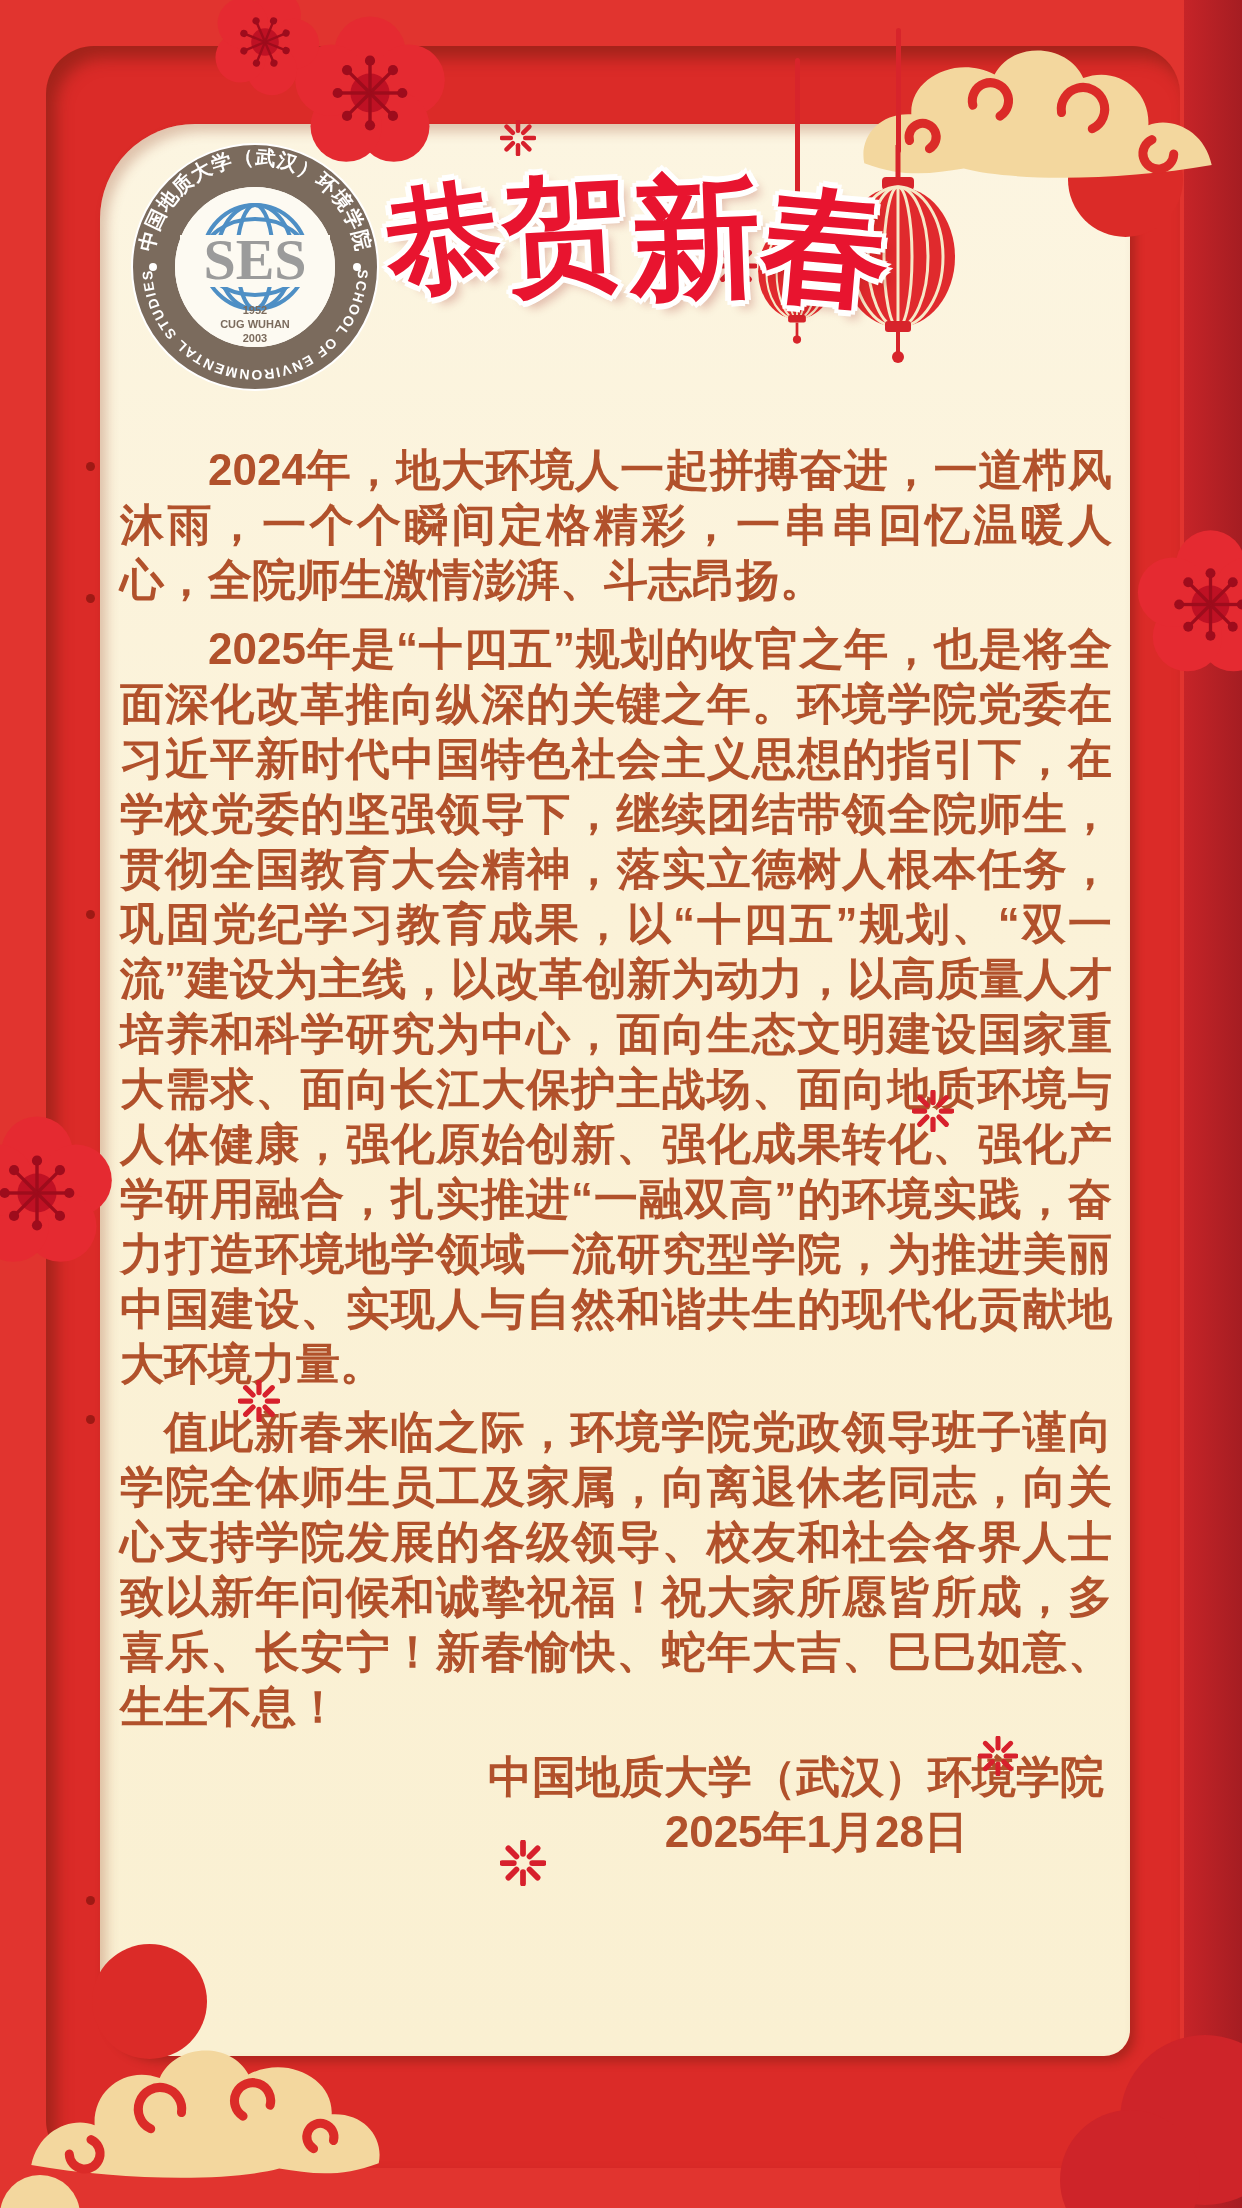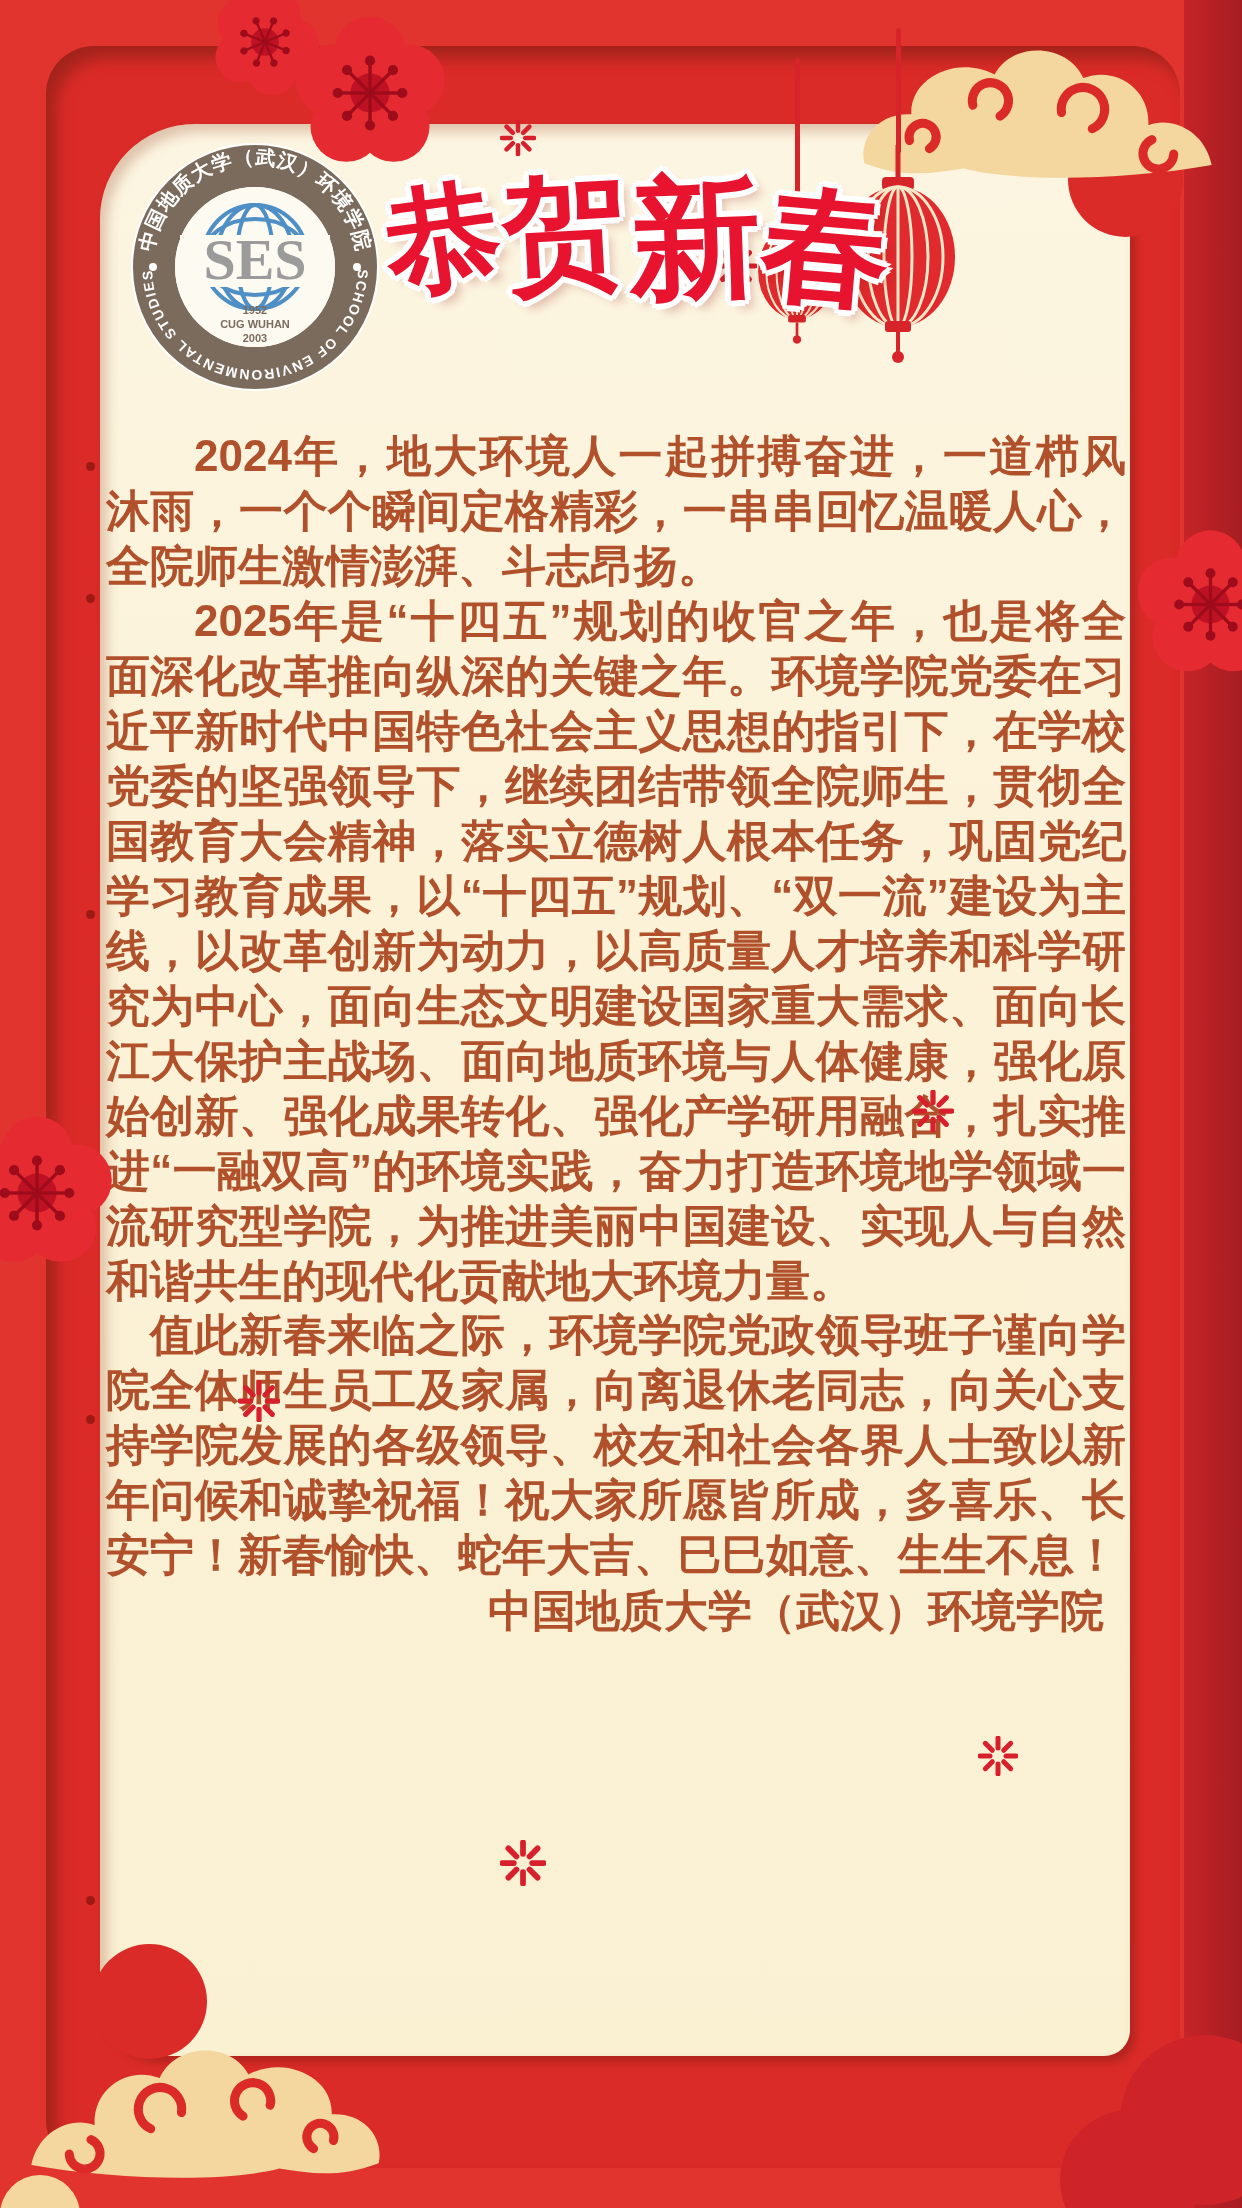--- a/index.html
+++ b/index.html
@@ -51,21 +51,21 @@
   .title span:nth-child(2){font-size:124px;transform:rotate(-3deg) translateY(-6px);}
   .title span:nth-child(3){font-size:132px;transform:rotate(-2deg);}
   .title span:nth-child(4){font-size:128px;transform:rotate(5deg) translateY(8px);}
 
   .body-text{
     position:absolute;left:100px;top:428px;width:1032px;z-index:4;
     padding:0 6px;box-sizing:border-box;
     font-size:44px;line-height:55px;font-weight:bold;color:#b1512b;
     text-align:justify;letter-spacing:0;
   }
-  .body-text p{margin:0;text-indent:2em;}
+  .body-text p{margin:14px;text-indent:2em;}
   .body-text p.indent-1{text-indent:1em;font-family:Liberation Serif, serif;}
   .sig-line{display:block;text-align:right;padding-right:22px;text-indent:0;}
   .date-line{display:block;text-align:right;padding-right:158px;text-indent:0;}
 
   .z1{z-index:1}.z2{z-index:2}.z3{z-index:3}.z5{z-index:5}
 </style>
 </head>
 <body>
 
 <svg style="position:absolute;width:0;height:0;" aria-hidden="true">
@@ -241,15 +241,16 @@
     <span>贺</span>
     <span>新</span>
     <span>春</span>
   </div>
 
   <div class="body-text">
     <p>2024年，地大环境人一起拼搏奋进，一道栉风沐雨，一个个瞬间定格精彩，一串串回忆温暖人心，全院师生激情澎湃、斗志昂扬。</p>
     <p>2025年是“十四五”规划的收官之年，也是将全面深化改革推向纵深的关键之年。环境学院党委在习近平新时代中国特色社会主义思想的指引下，在学校党委的坚强领导下，继续团结带领全院师生，贯彻全国教育大会精神，落实立德树人根本任务，巩固党纪学习教育成果，以“十四五”规划、“双一流”建设为主线，以改革创新为动力，以高质量人才培养和科学研究为中心，面向生态文明建设国家重大需求、面向长江大保护主战场、面向地质环境与人体健康，强化原始创新、强化成果转化、强化产学研用融合，扎实推进“一融双高”的环境实践，奋力打造环境地学领域一流研究型学院，为推进美丽中国建设、实现人与自然和谐共生的现代化贡献地大环境力量。</p>
     <p class="indent-1">值此新春来临之际，环境学院党政领导班子谨向学院全体师生员工及家属，向离退休老同志，向关心支持学院发展的各级领导、校友和社会各界人士致以新年问候和诚挚祝福！祝大家所愿皆所成，多喜乐、长安宁！新春愉快、蛇年大吉、巳巳如意、生生不息！</p>
     <span class="sig-line">中国地质大学（武汉）环境学院</span>
+    <span class="date-line">2025年1月28日</span>
   </div>
 
 </div>
 
 </body></html>

